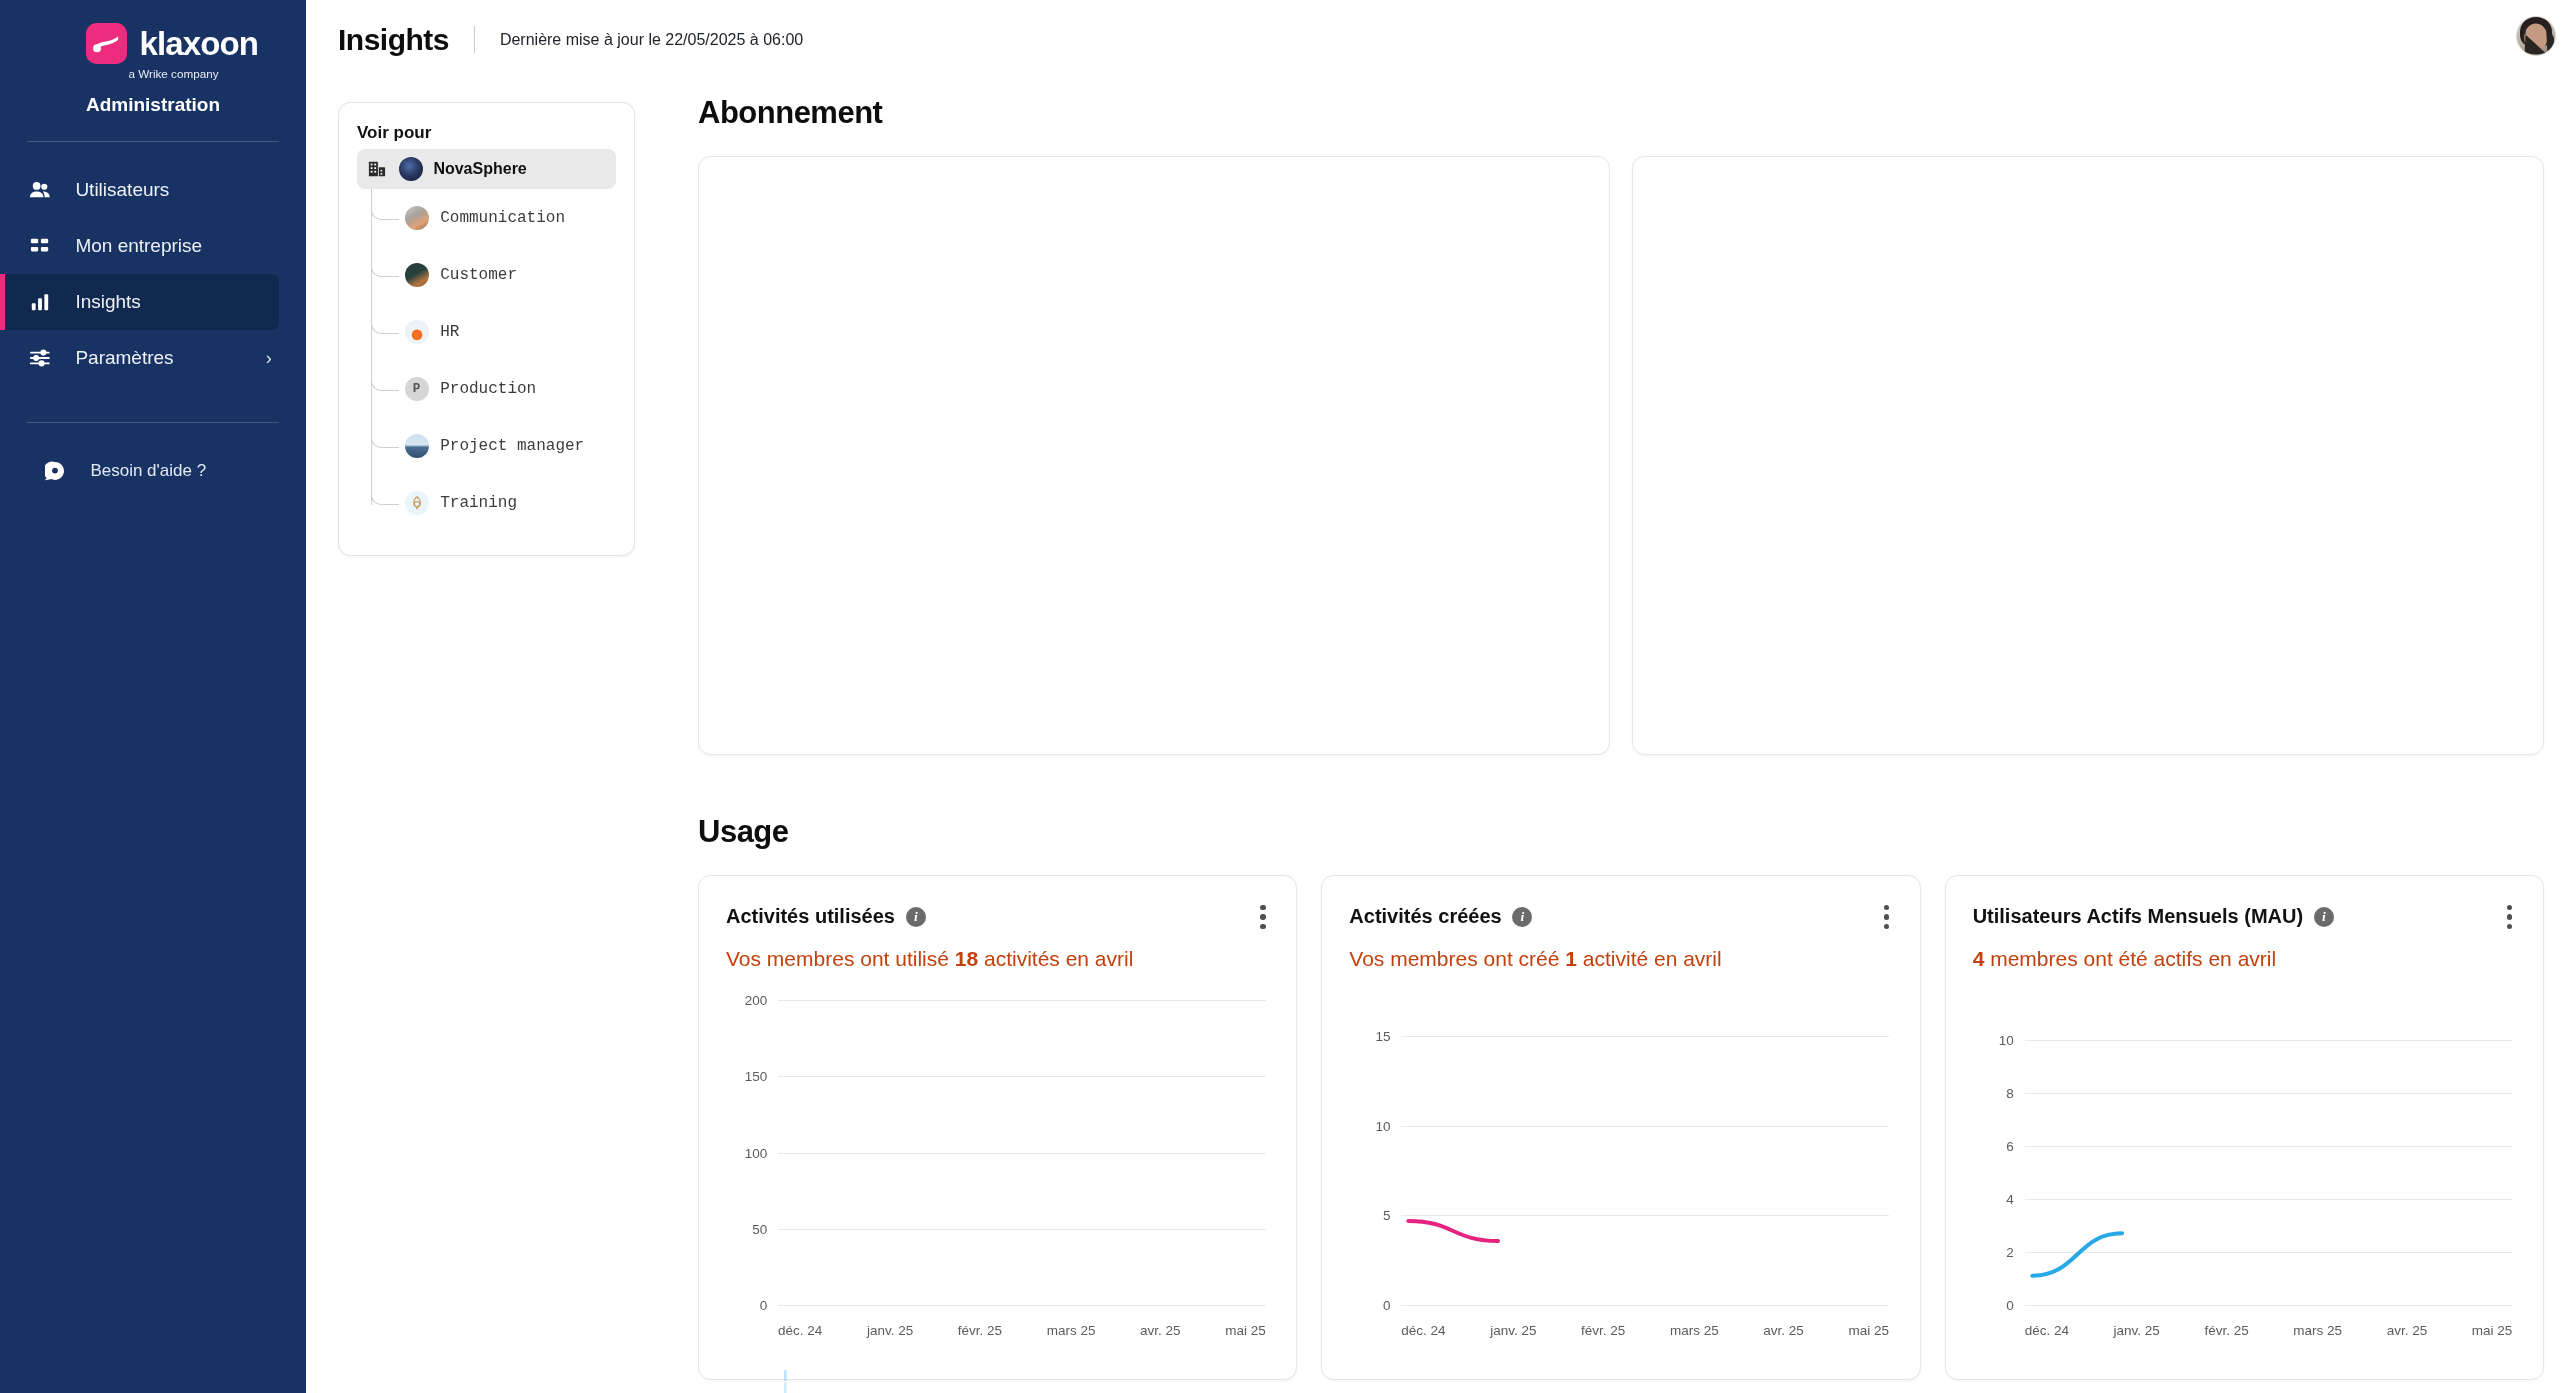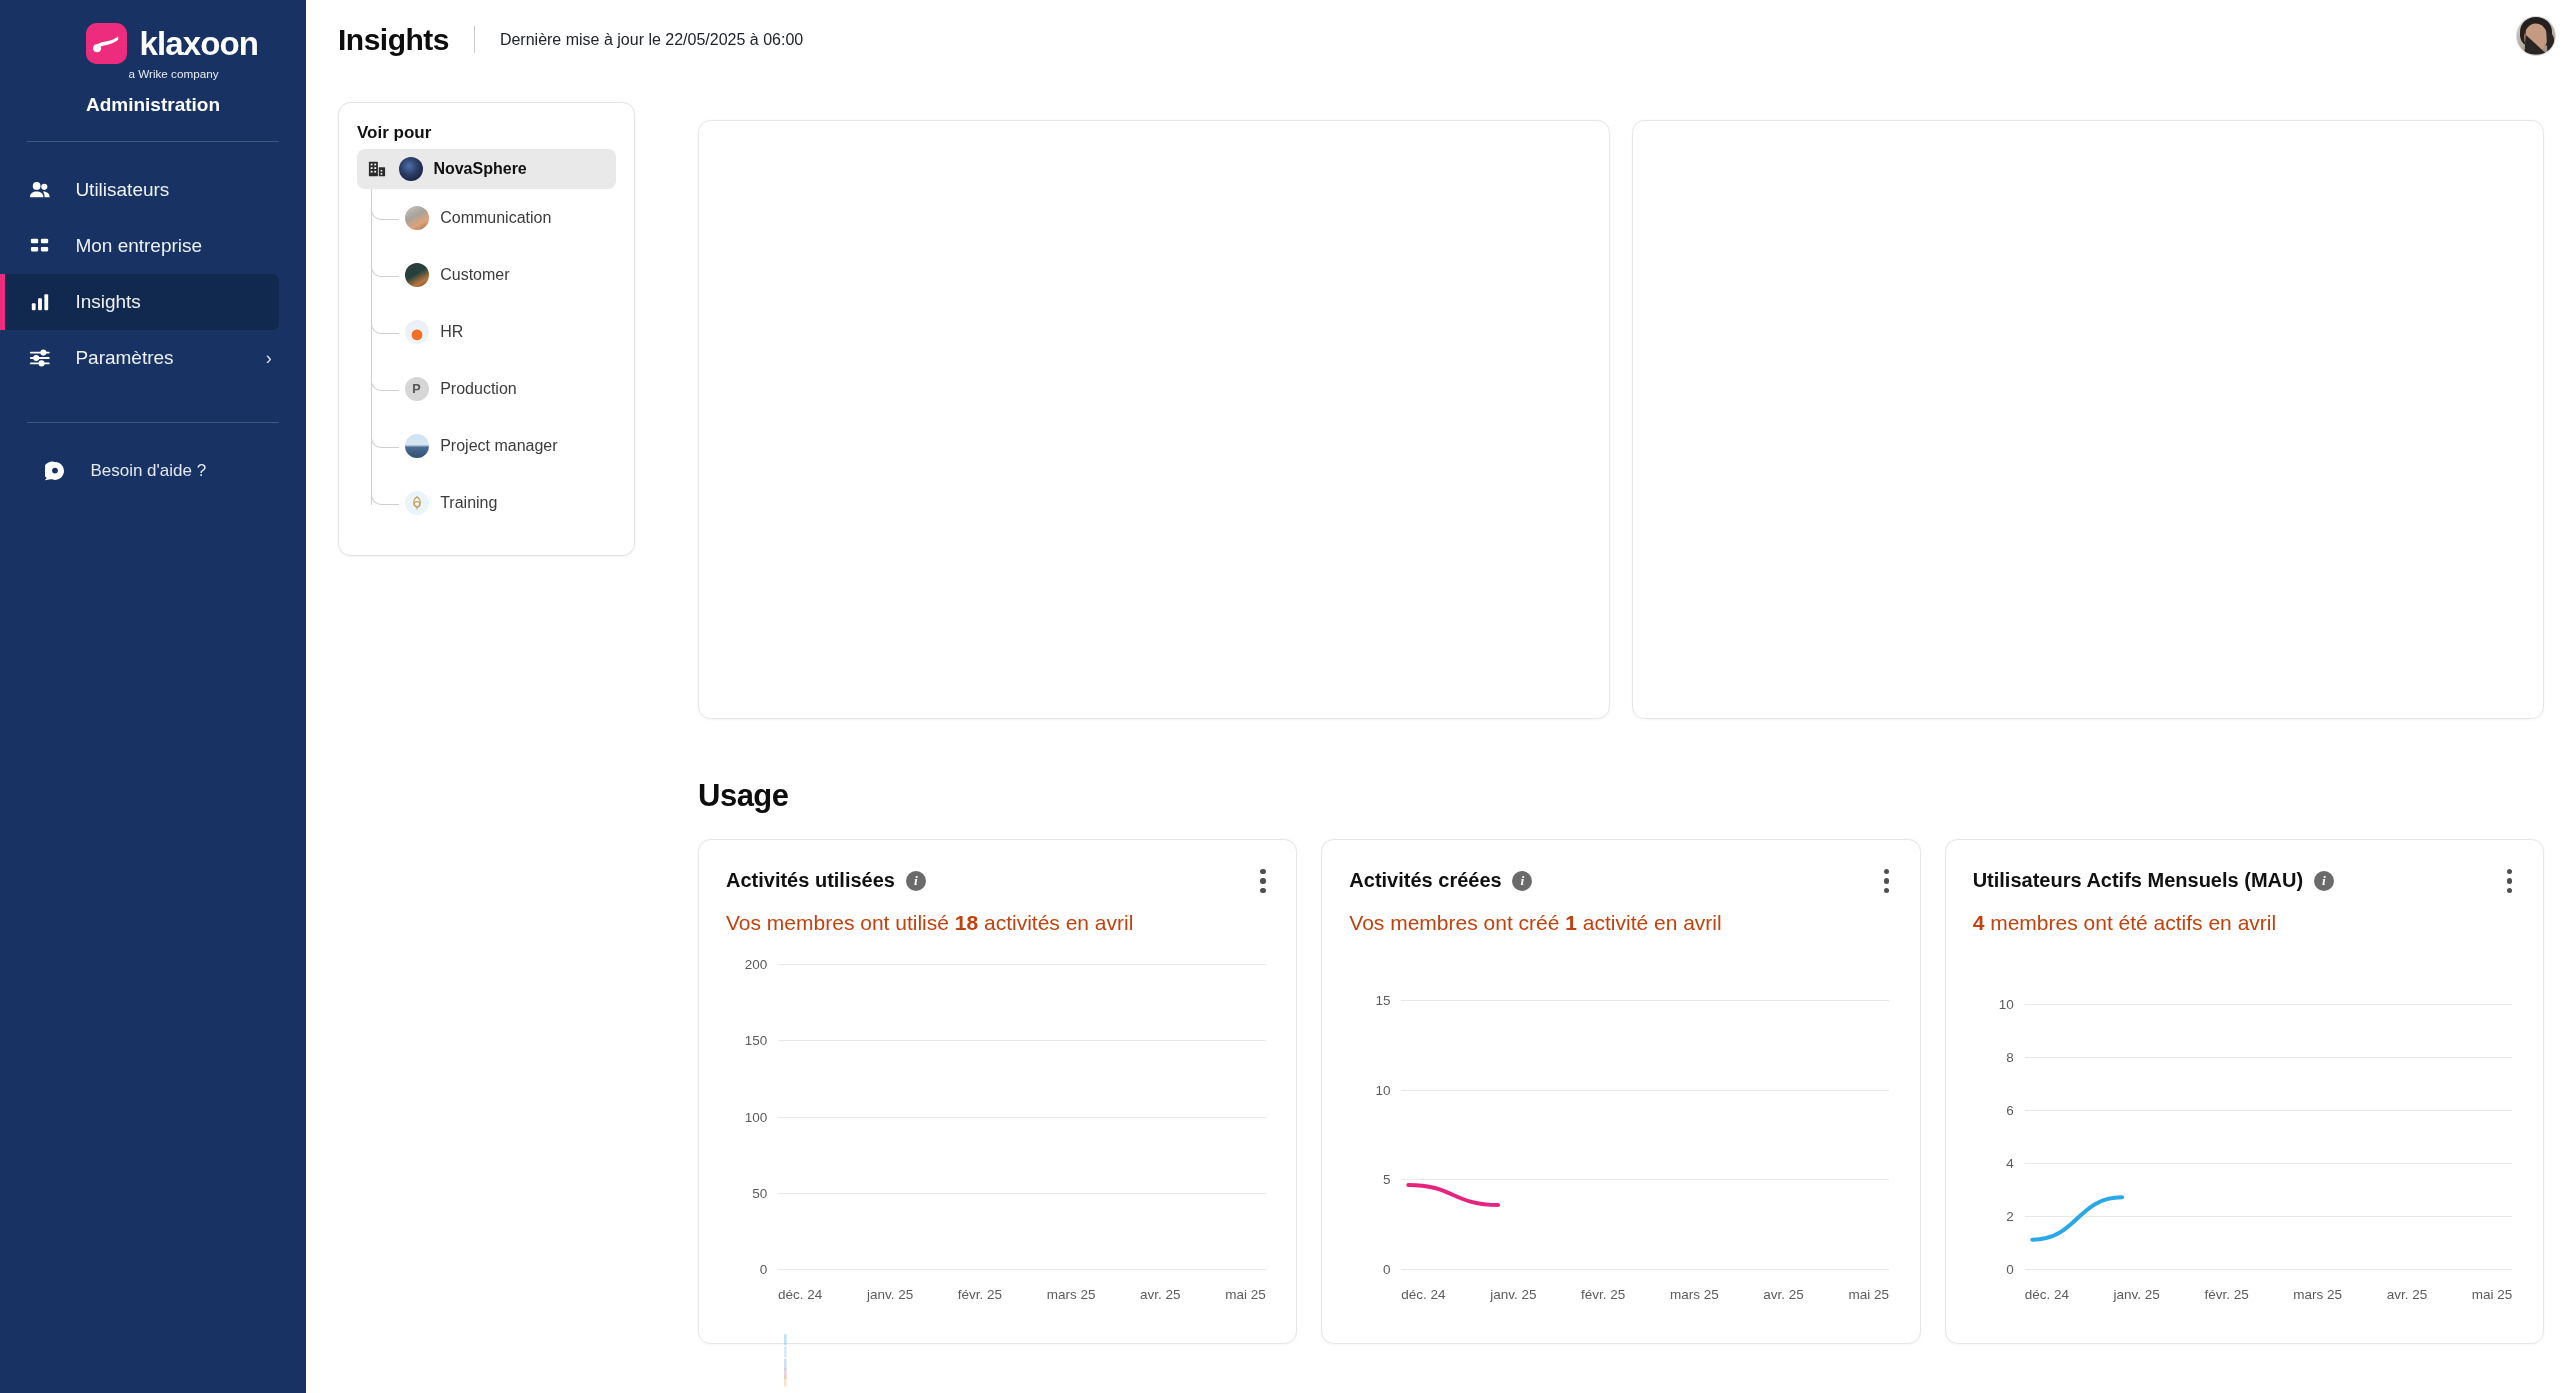--- a/index.html
+++ b/index.html
@@ -123,21 +123,21 @@
     display: flex; align-items: center; gap: 10.8px;
     background: #e9e9e9; border-radius: 8px;
     padding: 8px 10.8px; cursor: pointer;
   }
   .bld-ico { width: 20px; flex: 0 0 20px; display:flex; }
   .team-avatar {
     width: 24px; height: 24px; border-radius: 50%;
     flex: 0 0 24px; overflow: hidden; position: relative;
   }
   .team-root-name { font-size: 16px; font-weight: 700; color: #111; }
-  .team-children { position: relative; padding-left: 25px; }
+  .team-children { position: relative; padding-left: 25px; font-family: Liberation Mono, monospace; }
   .team-children::before {
     content: ""; position: absolute; left: 14.4px; top: 0; bottom: 26px;
     width: 0.9px; background: #cfcfcf;
   }
   .team-child {
     display: flex; align-items: center; gap: 11.7px;
     height: 57px; position: relative; cursor: pointer;
     padding-left: 22.5px;
   }
   .team-child::before {
@@ -364,20 +364,21 @@
                   <line x1="9" y1="13.5" x2="9" y2="16.4"></line>
                 </svg>
               </span>
               <span class="team-child-name">Training</span>
             </div>
           </div>
         </div>
 
         <div class="right-col">
 
+          <h2 class="section-h">Abonnement</h2>
 
           <div class="sub-cards">
             <div class="sub-card"></div>
             <div class="sub-card"></div>
           </div>
 
           <h2 class="section-h usage-h">Usage</h2>
 
           <div class="usage-cards">
 

